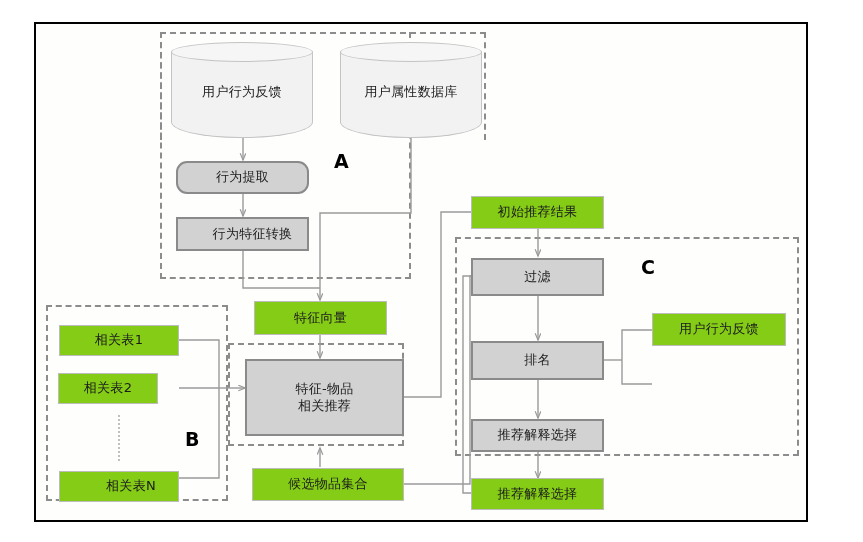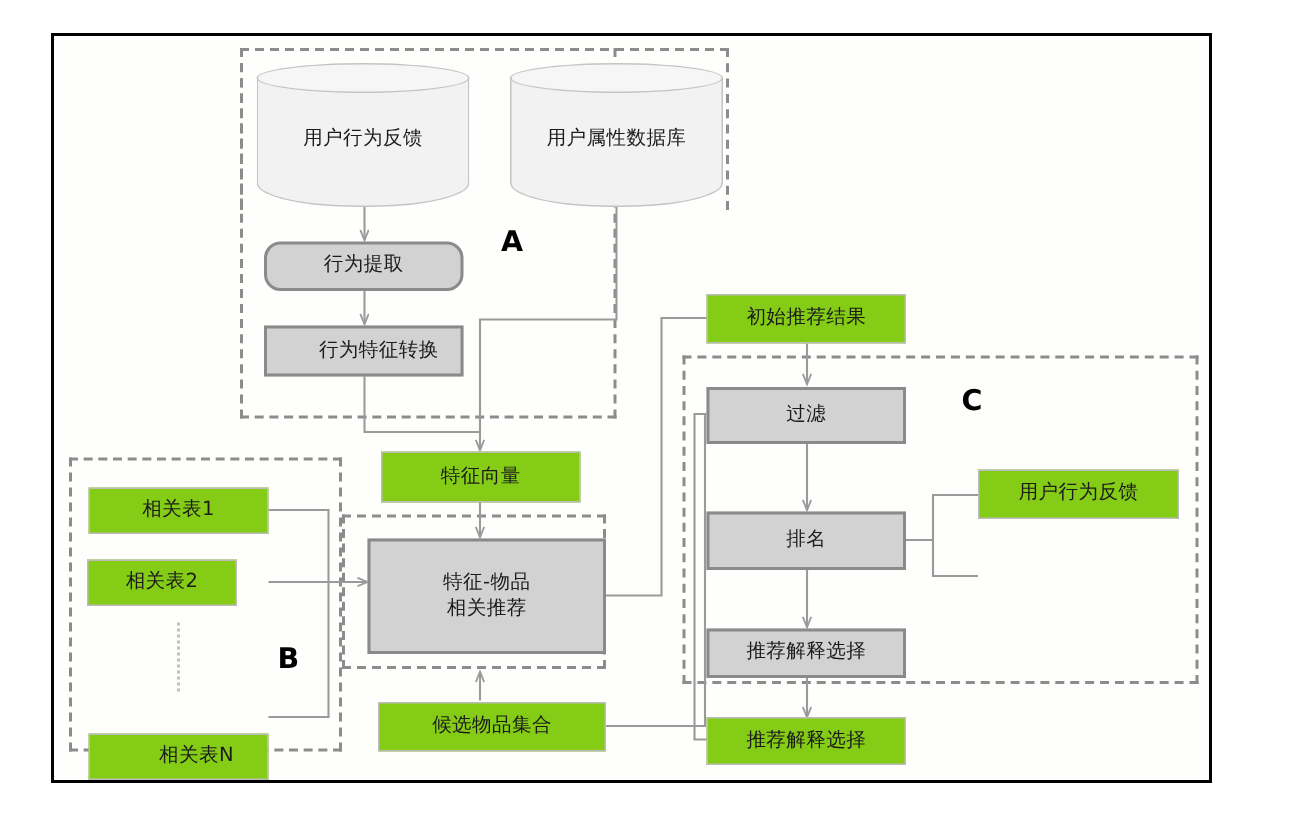--- a/index.html
+++ b/index.html
@@ -198,21 +198,21 @@
   <div class="node light" style="left:59px; top:325px; width:120px; height:31px;">
     <span>相关表1</span>
   </div>
 
   <div class="node light" style="left:58px; top:373px; width:100px; height:31px;">
     <span>相关表2</span>
   </div>
 
   <div class="vdots" style="left:118px; top:415px; height:46px;"></div>
 
-  <div class="node light" style="left:59px; top:489px; width:120px; height:31px;padding-left:24px;">
+  <div class="node light" style="left:59px; top:471px; width:120px; height:31px;padding-left:24px;">
     <span>相关表N</span>
   </div>
 
   <div class="node dark" style="left:245px; top:359px; width:159px; height:77px; flex-direction:column;">
     <span>特征-物品</span>
     <span>相关推荐</span>
   </div>
 
   <div class="node light" style="left:252px; top:468px; width:152px; height:33px;">
     <span>候选物品集合</span>

